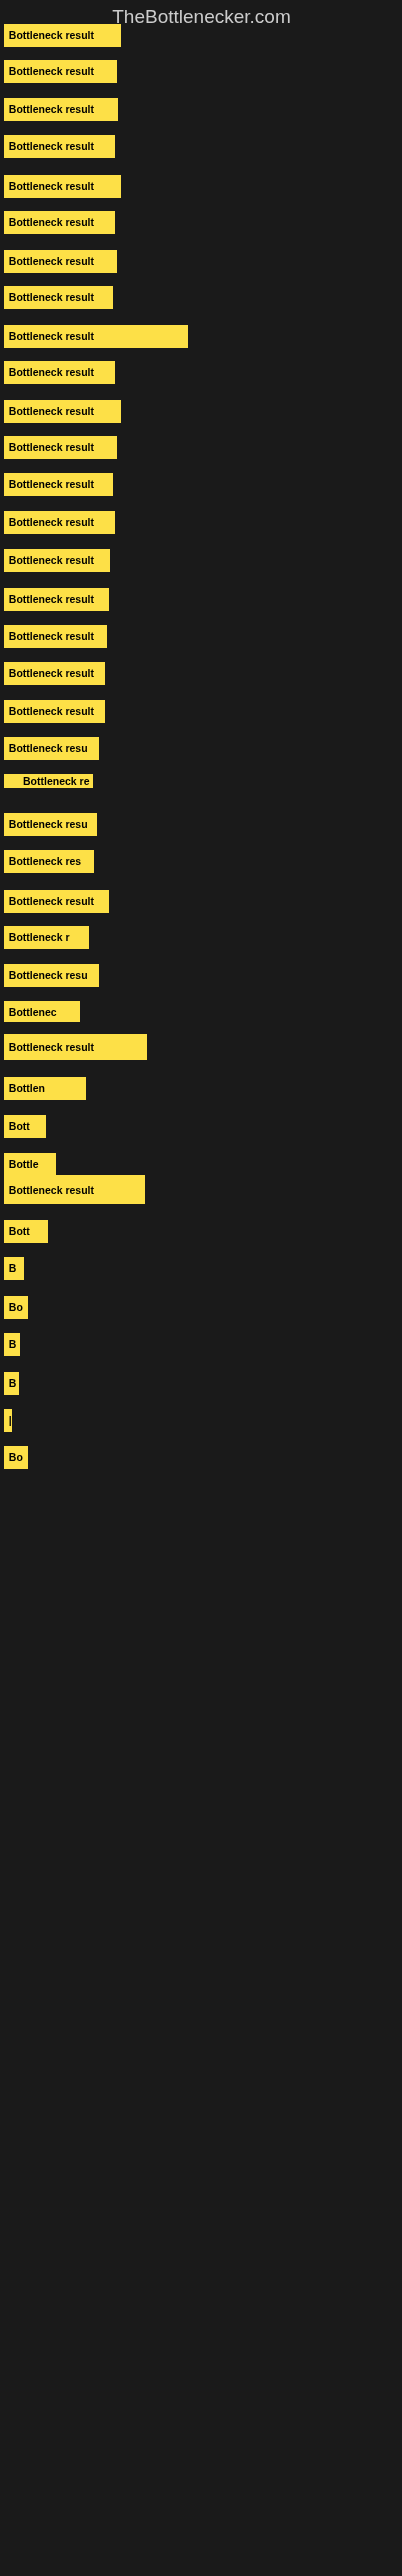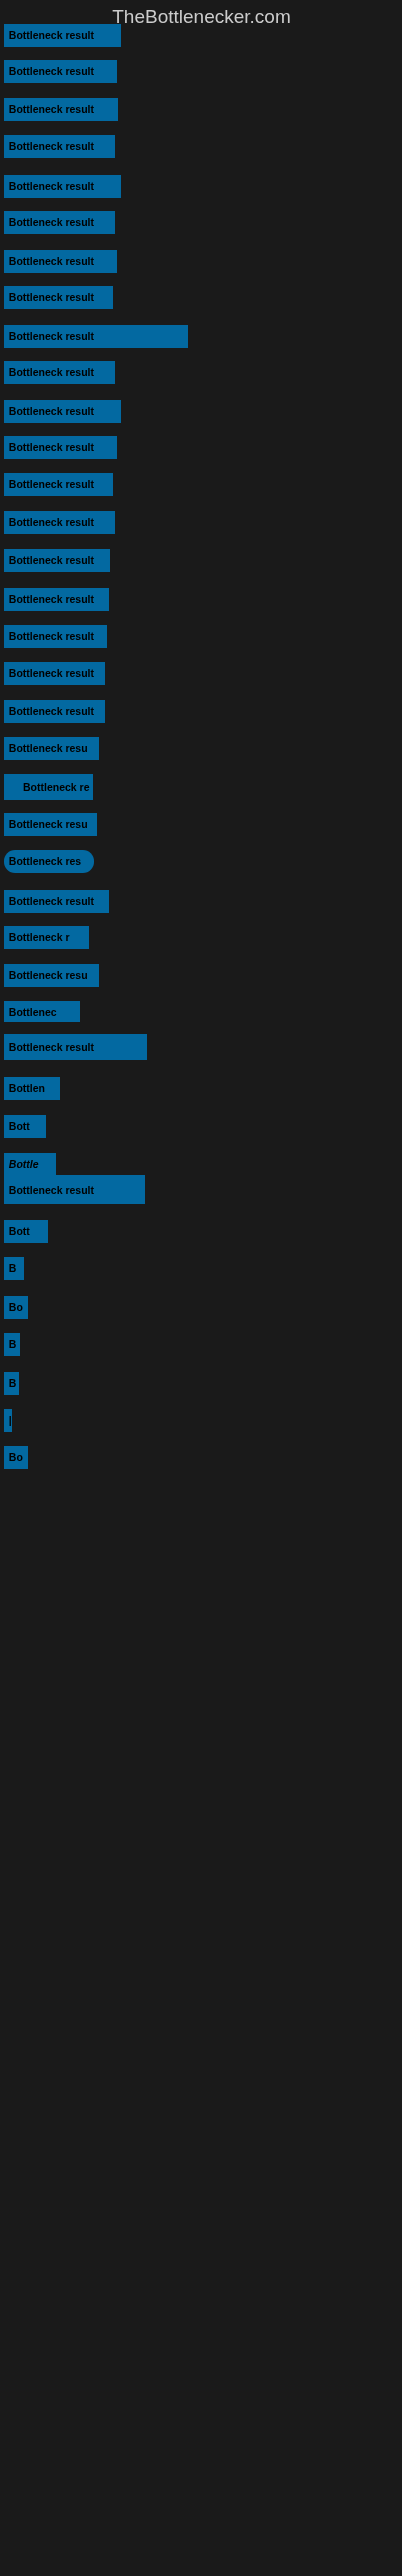--- a/index.html
+++ b/index.html
@@ -20,21 +20,21 @@
       top: 6.4px;
       left: 50%;
       transform: translateX(-50%);
       color: #cccccc;
       font-size: 19px;
       font-weight: normal;
       white-space: nowrap;
     }
     .bottleneck-bar {
       position: absolute;
-      background-color: #0369a1;
+      background-color: #fde047;
       color: #000;
       font-size: 10.5px;
       font-weight: bold;
       display: flex;
       align-items: center;
       padding-left: 4.8px;
       overflow: hidden;
       white-space: nowrap;
     }
   </style>
@@ -57,31 +57,31 @@
     <div class="bottleneck-bar" style="top: 400px; left: 4px; width: 117px; height: 22.5px;">Bottleneck result</div>
     <div class="bottleneck-bar" style="top: 436px; left: 4px; width: 113px; height: 22.5px;">Bottleneck result</div>
     <div class="bottleneck-bar" style="top: 473px; left: 4px; width: 109px; height: 22.5px;">Bottleneck result</div>
     <div class="bottleneck-bar" style="top: 511px; left: 4px; width: 111px; height: 22.5px;">Bottleneck result</div>
     <div class="bottleneck-bar" style="top: 549px; left: 4px; width: 106px; height: 22.5px;">Bottleneck result</div>
     <div class="bottleneck-bar" style="top: 588px; left: 4px; width: 105px; height: 22.5px;">Bottleneck result</div>
     <div class="bottleneck-bar" style="top: 625px; left: 4px; width: 103px; height: 22.5px;">Bottleneck result</div>
     <div class="bottleneck-bar" style="top: 662px; left: 4px; width: 101px; height: 22.5px;">Bottleneck result</div>
     <div class="bottleneck-bar" style="top: 700px; left: 4px; width: 101px; height: 22.5px;">Bottleneck result</div>
     <div class="bottleneck-bar" style="top: 737px; left: 4px; width: 95px; height: 22.5px;">Bottleneck resu</div>
-    <div class="bottleneck-bar" style="top: 774px; left: 4px; width: 89px; height: 26px; padding-left: 19px;">Bottleneck re</div>
+    <div class="bottleneck-bar" style="top: 774px; left: 4px; width: 89px; height: 14px; padding-left: 19px;">Bottleneck re</div>
     <div class="bottleneck-bar" style="top: 813px; left: 4px; width: 93px; height: 22.5px;">Bottleneck resu</div>
-    <div class="bottleneck-bar" style="top: 850px; left: 4px; width: 90px; height: 22.5px; border-radius: 11px;">Bottleneck res</div>
+    <div class="bottleneck-bar" style="top: 850px; left: 4px; width: 90px; height: 22.5px;">Bottleneck res</div>
     <div class="bottleneck-bar" style="top: 890px; left: 4px; width: 105px; height: 22.5px;">Bottleneck result</div>
     <div class="bottleneck-bar" style="top: 926px; left: 4px; width: 85px; height: 22.5px;">Bottleneck r</div>
     <div class="bottleneck-bar" style="top: 964px; left: 4px; width: 95px; height: 22.5px;">Bottleneck resu</div>
     <div class="bottleneck-bar" style="top: 1001px; left: 4px; width: 76px; height: 21px;">Bottlenec</div>
     <div class="bottleneck-bar" style="top: 1034px; left: 4px; width: 143px; height: 26px;">Bottleneck result</div>
-    <div class="bottleneck-bar" style="top: 1077px; left: 4px; width: 56px; height: 22.5px;">Bottlen</div>
+    <div class="bottleneck-bar" style="top: 1077px; left: 4px; width: 82px; height: 22.5px;">Bottlen</div>
     <div class="bottleneck-bar" style="top: 1115px; left: 4px; width: 42px; height: 22.5px;">Bott</div>
-    <div class="bottleneck-bar" style="top: 1153px; left: 4px; width: 52px; height: 22.5px; font-style: italic;">Bottle</div>
+    <div class="bottleneck-bar" style="top: 1153px; left: 4px; width: 52px; height: 22.5px;">Bottle</div>
     <div class="bottleneck-bar" style="top: 1175px; left: 4px; width: 141px; height: 29px;">Bottleneck result</div>
     <div class="bottleneck-bar" style="top: 1220px; left: 4px; width: 44px; height: 22.5px;">Bott</div>
     <div class="bottleneck-bar" style="top: 1257px; left: 4px; width: 20px; height: 22.5px;">B</div>
     <div class="bottleneck-bar" style="top: 1296px; left: 4px; width: 24px; height: 22.5px;">Bo</div>
     <div class="bottleneck-bar" style="top: 1333px; left: 4px; width: 16px; height: 22.5px;">B</div>
     <div class="bottleneck-bar" style="top: 1372px; left: 4px; width: 14.5px; height: 22.5px;">B</div>
     <div class="bottleneck-bar" style="top: 1409px; left: 4px; width: 8px; height: 22.5px;">|</div>
     <div class="bottleneck-bar" style="top: 1446px; left: 4px; width: 24px; height: 22.5px;">Bo</div>
   </div>
 

